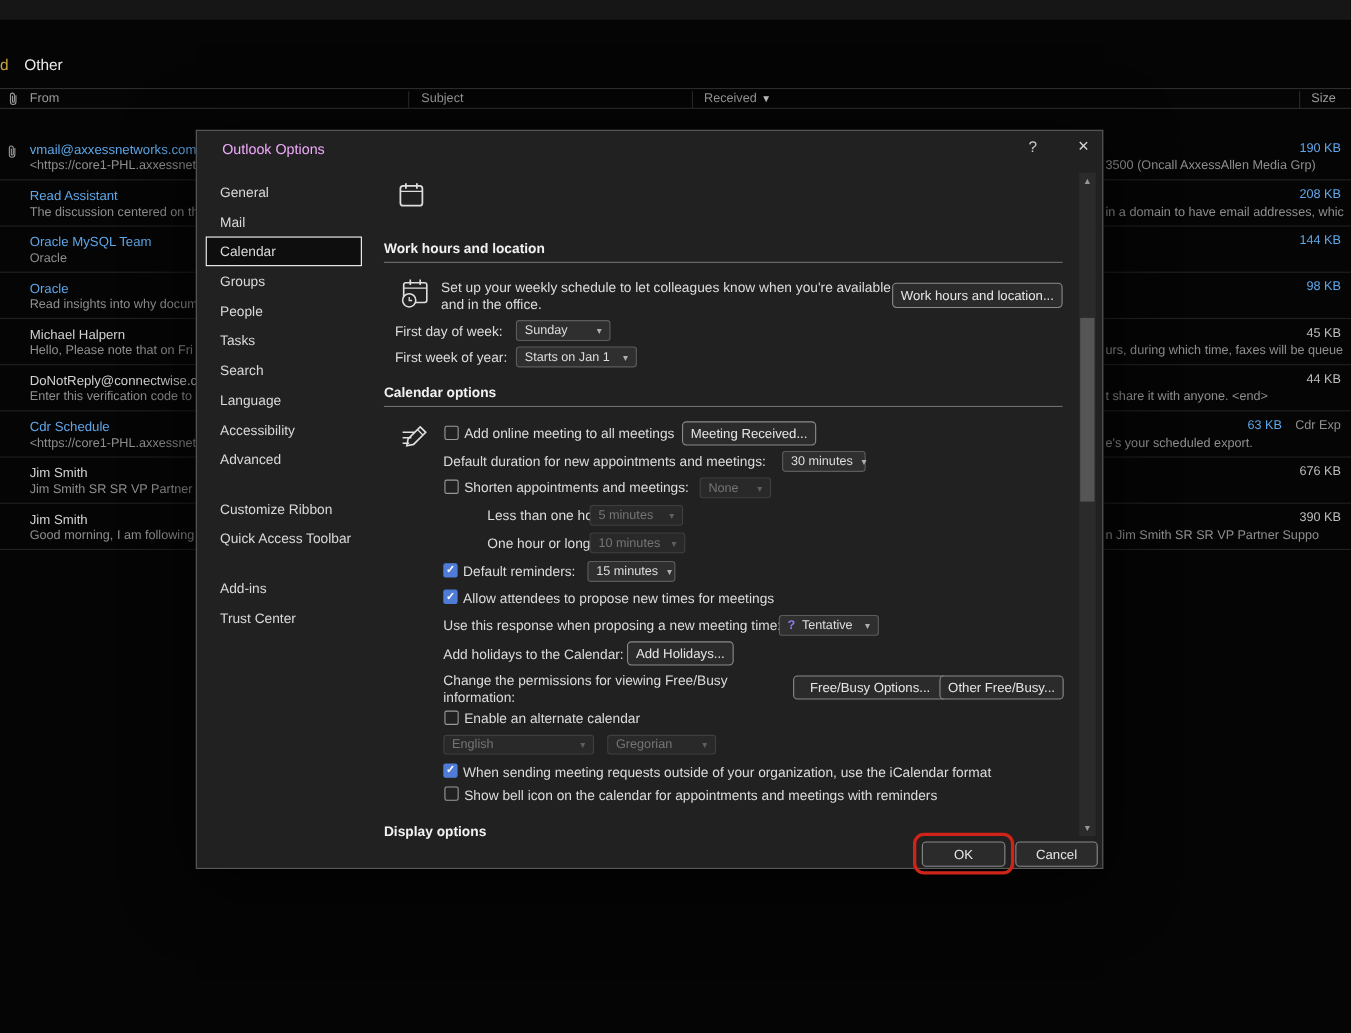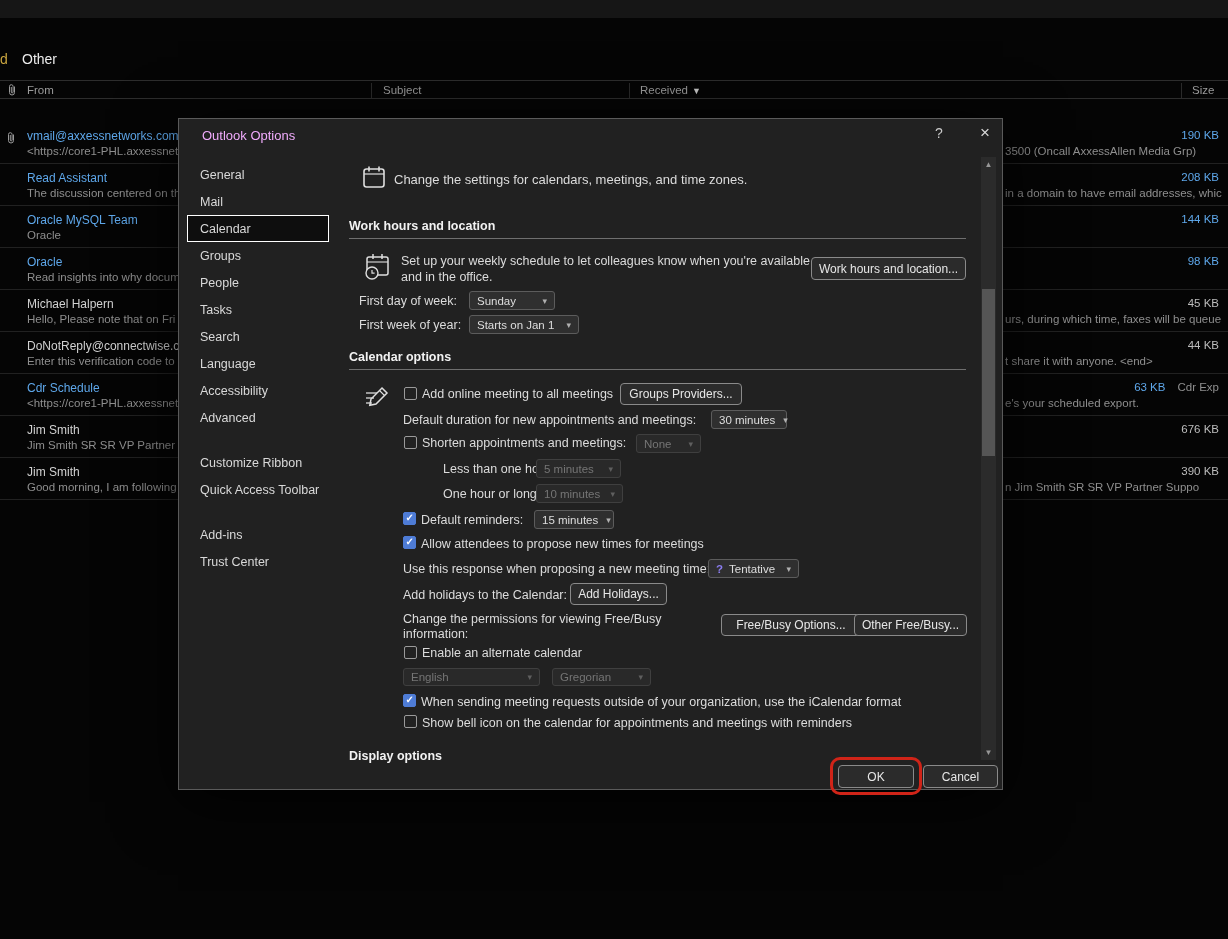--- a/index.html
+++ b/index.html
@@ -220,21 +220,20 @@
   </div>
 
   <span class="icon-svg" style="left:182px; top:45px">
     <svg width="26" height="26" viewBox="0 0 26 26">
       <rect x="3" y="5" width="20" height="18" rx="2.5" fill="none" stroke="#dedede" stroke-width="1.6"></rect>
       <line x1="8" y1="2.5" x2="8" y2="7.5" stroke="#dedede" stroke-width="1.6"></line>
       <line x1="18" y1="2.5" x2="18" y2="7.5" stroke="#dedede" stroke-width="1.6"></line>
       <line x1="3" y1="10" x2="23" y2="10" stroke="#dedede" stroke-width="1.2"></line>
     </svg>
   </span>
-  <div class="lbl" style="left:215px; top:53px; font-size:13px">Change the settings for calendars, meetings, and time zones.</div>
 
   <div class="hdg" style="left:170px; top:100px">Work hours and location</div>
 
   <span class="icon-svg" style="left:183px; top:133px">
     <svg width="30" height="30" viewBox="0 0 30 30">
       <rect x="5" y="5" width="21" height="18" rx="2" fill="none" stroke="#dedede" stroke-width="1.5"></rect>
       <line x1="11" y1="2" x2="11" y2="7" stroke="#dedede" stroke-width="1.5"></line>
       <line x1="20" y1="2" x2="20" y2="7" stroke="#dedede" stroke-width="1.5"></line>
       <line x1="5" y1="10" x2="26" y2="10" stroke="#dedede" stroke-width="1.1"></line>
       <circle cx="10" cy="21" r="6" fill="#212121" stroke="#dedede" stroke-width="1.4"></circle>
@@ -262,21 +261,21 @@
       <line x1="5" y1="9" x2="16" y2="9" stroke="#dedede" stroke-width="1.3"></line>
       <line x1="5" y1="14" x2="13" y2="14" stroke="#dedede" stroke-width="1.3"></line>
       <line x1="5" y1="19" x2="11" y2="19" stroke="#dedede" stroke-width="1.3"></line>
       <path d="M21 4 l5 5 -11 11 -6.2 1.2 1.2 -6.2 z" fill="none" stroke="#dedede" stroke-width="1.5"></path>
       <line x1="18.5" y1="6.5" x2="23.5" y2="11.5" stroke="#dedede" stroke-width="1.1"></line>
     </svg>
   </span>
 
   <span class="cb" style="left:225px; top:268px"></span>
   <div class="lbl" style="left:243px; top:268px">Add online meeting to all meetings</div>
-  <div class="btn" style="left:441px; top:264px; width:122px; height:22px">Groups Providers...</div>
+  <div class="btn" style="left:441px; top:264px; width:122px; height:22px">Meeting Received...</div>
 
   <div class="lbl" style="left:224px; top:294px">Default duration for new appointments and meetings:</div>
   <div class="dd" style="left:532px; top:291px; width:76px">
       <span>30 minutes</span>
     </div>
 
   <span class="cb" style="left:225px; top:317px"></span>
   <div class="lbl" style="left:243px; top:317px">Shorten appointments and meetings:</div>
   <div class="dd dis" style="left:457px; top:315px; width:65px">
       <span>None</span>

